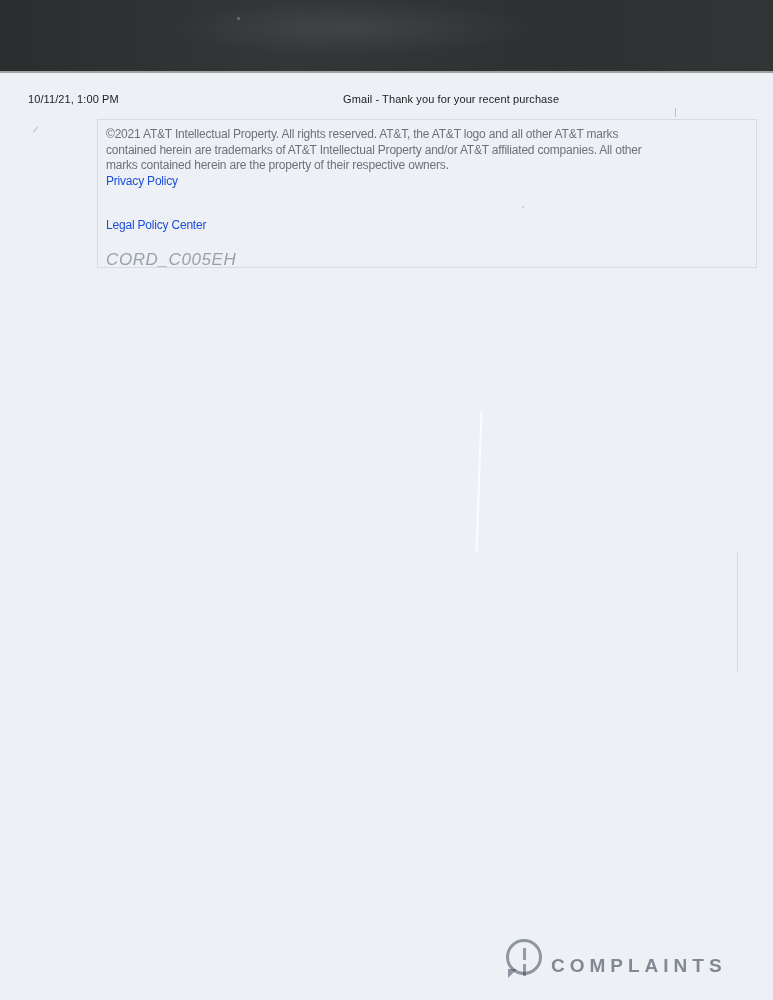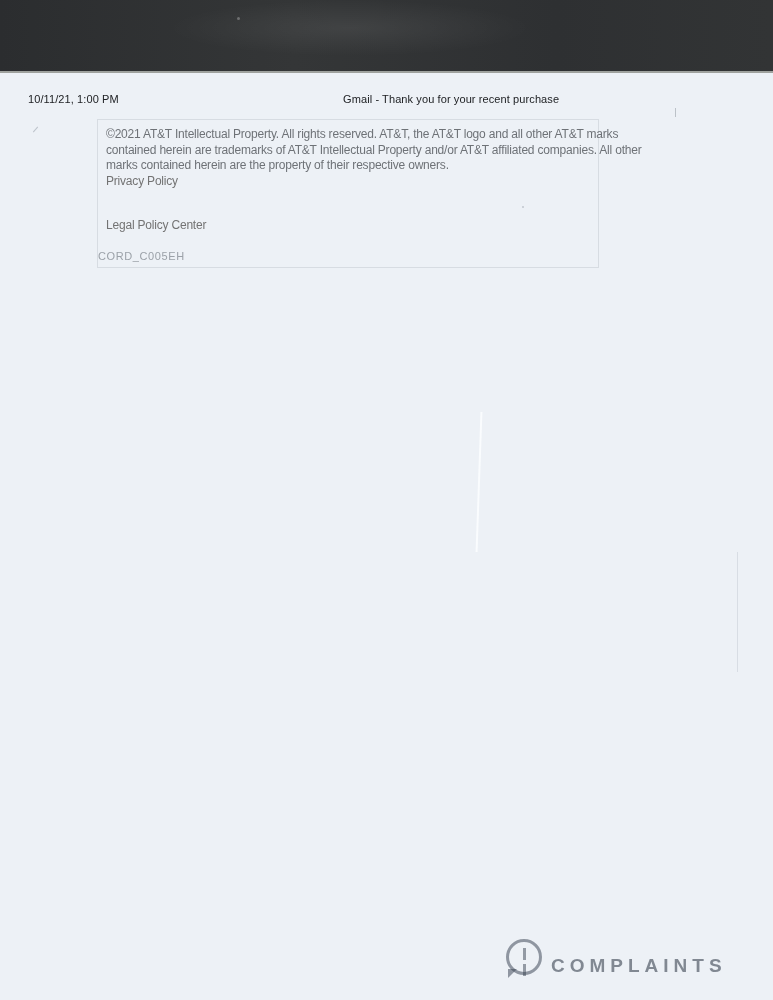--- a/index.html
+++ b/index.html
@@ -33,39 +33,39 @@
     position: absolute; left: 28px; top: 93px;
     font-size: 11px; color: #202225; letter-spacing: 0.1px;
   }
   .hdr-title {
     position: absolute; left: 343px; top: 93px;
     font-size: 11px; color: #202225; letter-spacing: 0.1px;
   }
 
   
   .footer-box {
-    position: absolute; left: 97px; top: 119px; width: 502px; height: 149px;
+    position: absolute; left: 97px; top: 119px; width: 660px; height: 149px;
     border: 1px solid #d7dce2;
     padding-left: 19px;
   }
   .copyright {
     position: absolute; left: 8px; top: 7px;
     font-size: 12px; line-height: 15.6px; letter-spacing: -0.2px;
     color: #6e7277; white-space: pre;
   }
   .doc-link {
     position: absolute; left: 8px;
     font-size: 12px; line-height: 15.6px; letter-spacing: -0.2px;
-    color: #737373; text-decoration: none; cursor: pointer; display: block;
+    color: #1d4ed8; text-decoration: none; cursor: pointer; display: block;
   }
   .link-privacy { top: 54px; }
   .link-legal   { top: 70px; margin-top: 28px; }
   .doc-code {
-    position: absolute; left: 0; top: 130px;
-    font-size: 11px; letter-spacing: 0.6px; color: #9ba1a8;
+    position: absolute; left: 8px; top: 130px;
+    font-size: 17px; letter-spacing: 0.6px; color: #9ba1a8; font-style: italic;
   }
 
   
   .watermark {
     position: absolute; left: 506px; top: 936px;
     display: flex; align-items: flex-end;
   }
   .wm-icon {
     position: relative; width: 36px; height: 36px; margin-top: 3px;
     border: 3px solid rgba(58,68,82,0.52); border-radius: 50%;

